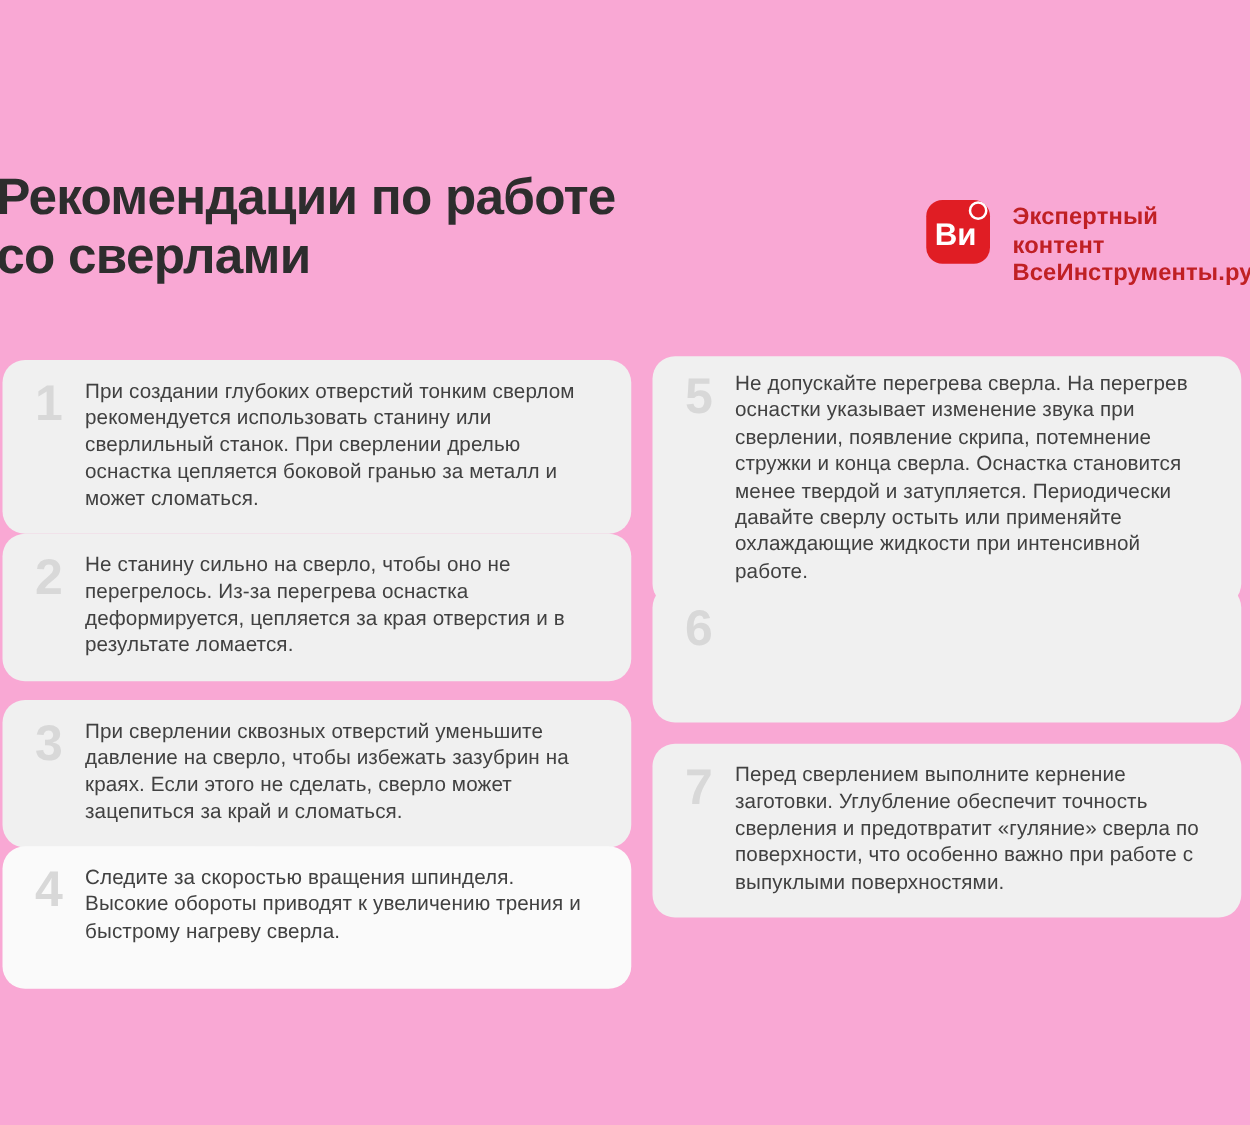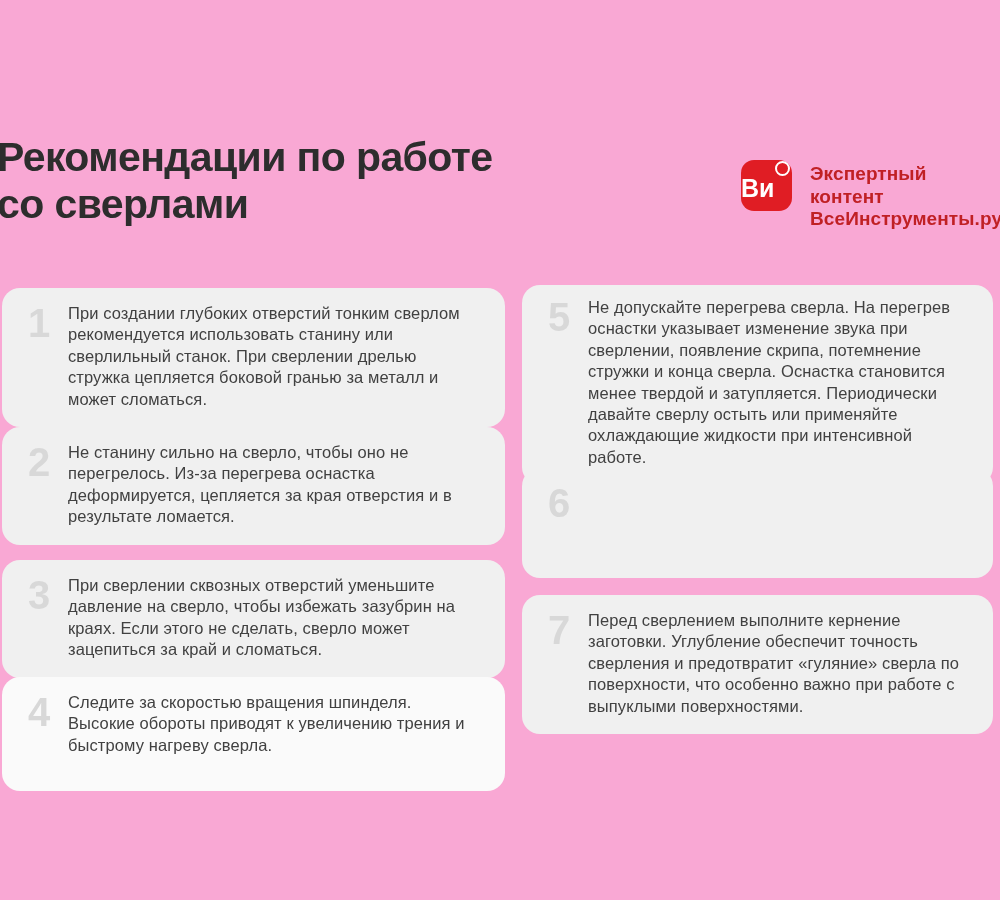--- a/index.html
+++ b/index.html
@@ -26,21 +26,21 @@
     color:var(--title-color);letter-spacing:-0.6px;
   }
 
   .brand{
     position:absolute;left:741px;top:160px;
     display:flex;align-items:flex-start;gap:18px;
   }
   .logo{
     position:relative;width:51px;height:51px;
     background:var(--brand-red);border-radius:13px;
-    display:flex;align-items:center;justify-content:flex-start;
+    display:flex;align-items:center;justify-content:center;
     flex:0 0 51px;
   }
   .logo-text{
     color:#ffffff;font-weight:bold;font-size:25px;line-height:25px;
     margin-top:6px;margin-right:4px;
   }
   .logo-badge{
     position:absolute;top:1px;right:2px;
     width:15px;height:15px;border-radius:50%;
     background:var(--brand-red);
@@ -92,21 +92,21 @@
       <span class="logo-badge"></span>
     </div>
     <div class="tagline">
       <div>Экспертный контент</div>
       <div>ВсеИнструменты.ру</div>
     </div>
   </div>
 
   <div class="card c1">
     <span class="num">1</span>
-    <p class="txt">При создании глубоких отверстий тонким сверлом рекомендуется использовать станину или сверлильный станок. При сверлении дрелью стружка цепляется боковой гранью за металл и может сломаться.</p>
+    <p class="txt">При создании глубоких отверстий тонким сверлом рекомендуется использовать станину или сверлильный станок. При сверлении дрелью оснастка цепляется боковой гранью за металл и может сломаться.</p>
   </div>
 
   <div class="card c2">
     <span class="num">2</span>
     <p class="txt">Не станину сильно на сверло, чтобы оно не перегрелось. Из-за перегрева оснастка деформируется, цепляется за края отверстия и в результате ломается.</p>
   </div>
 
   <div class="card c3">
     <span class="num">3</span>
     <p class="txt">При сверлении сквозных отверстий уменьшите давление на сверло, чтобы избежать зазубрин на краях. Если этого не сделать, сверло может зацепиться за край и сломаться.</p>

